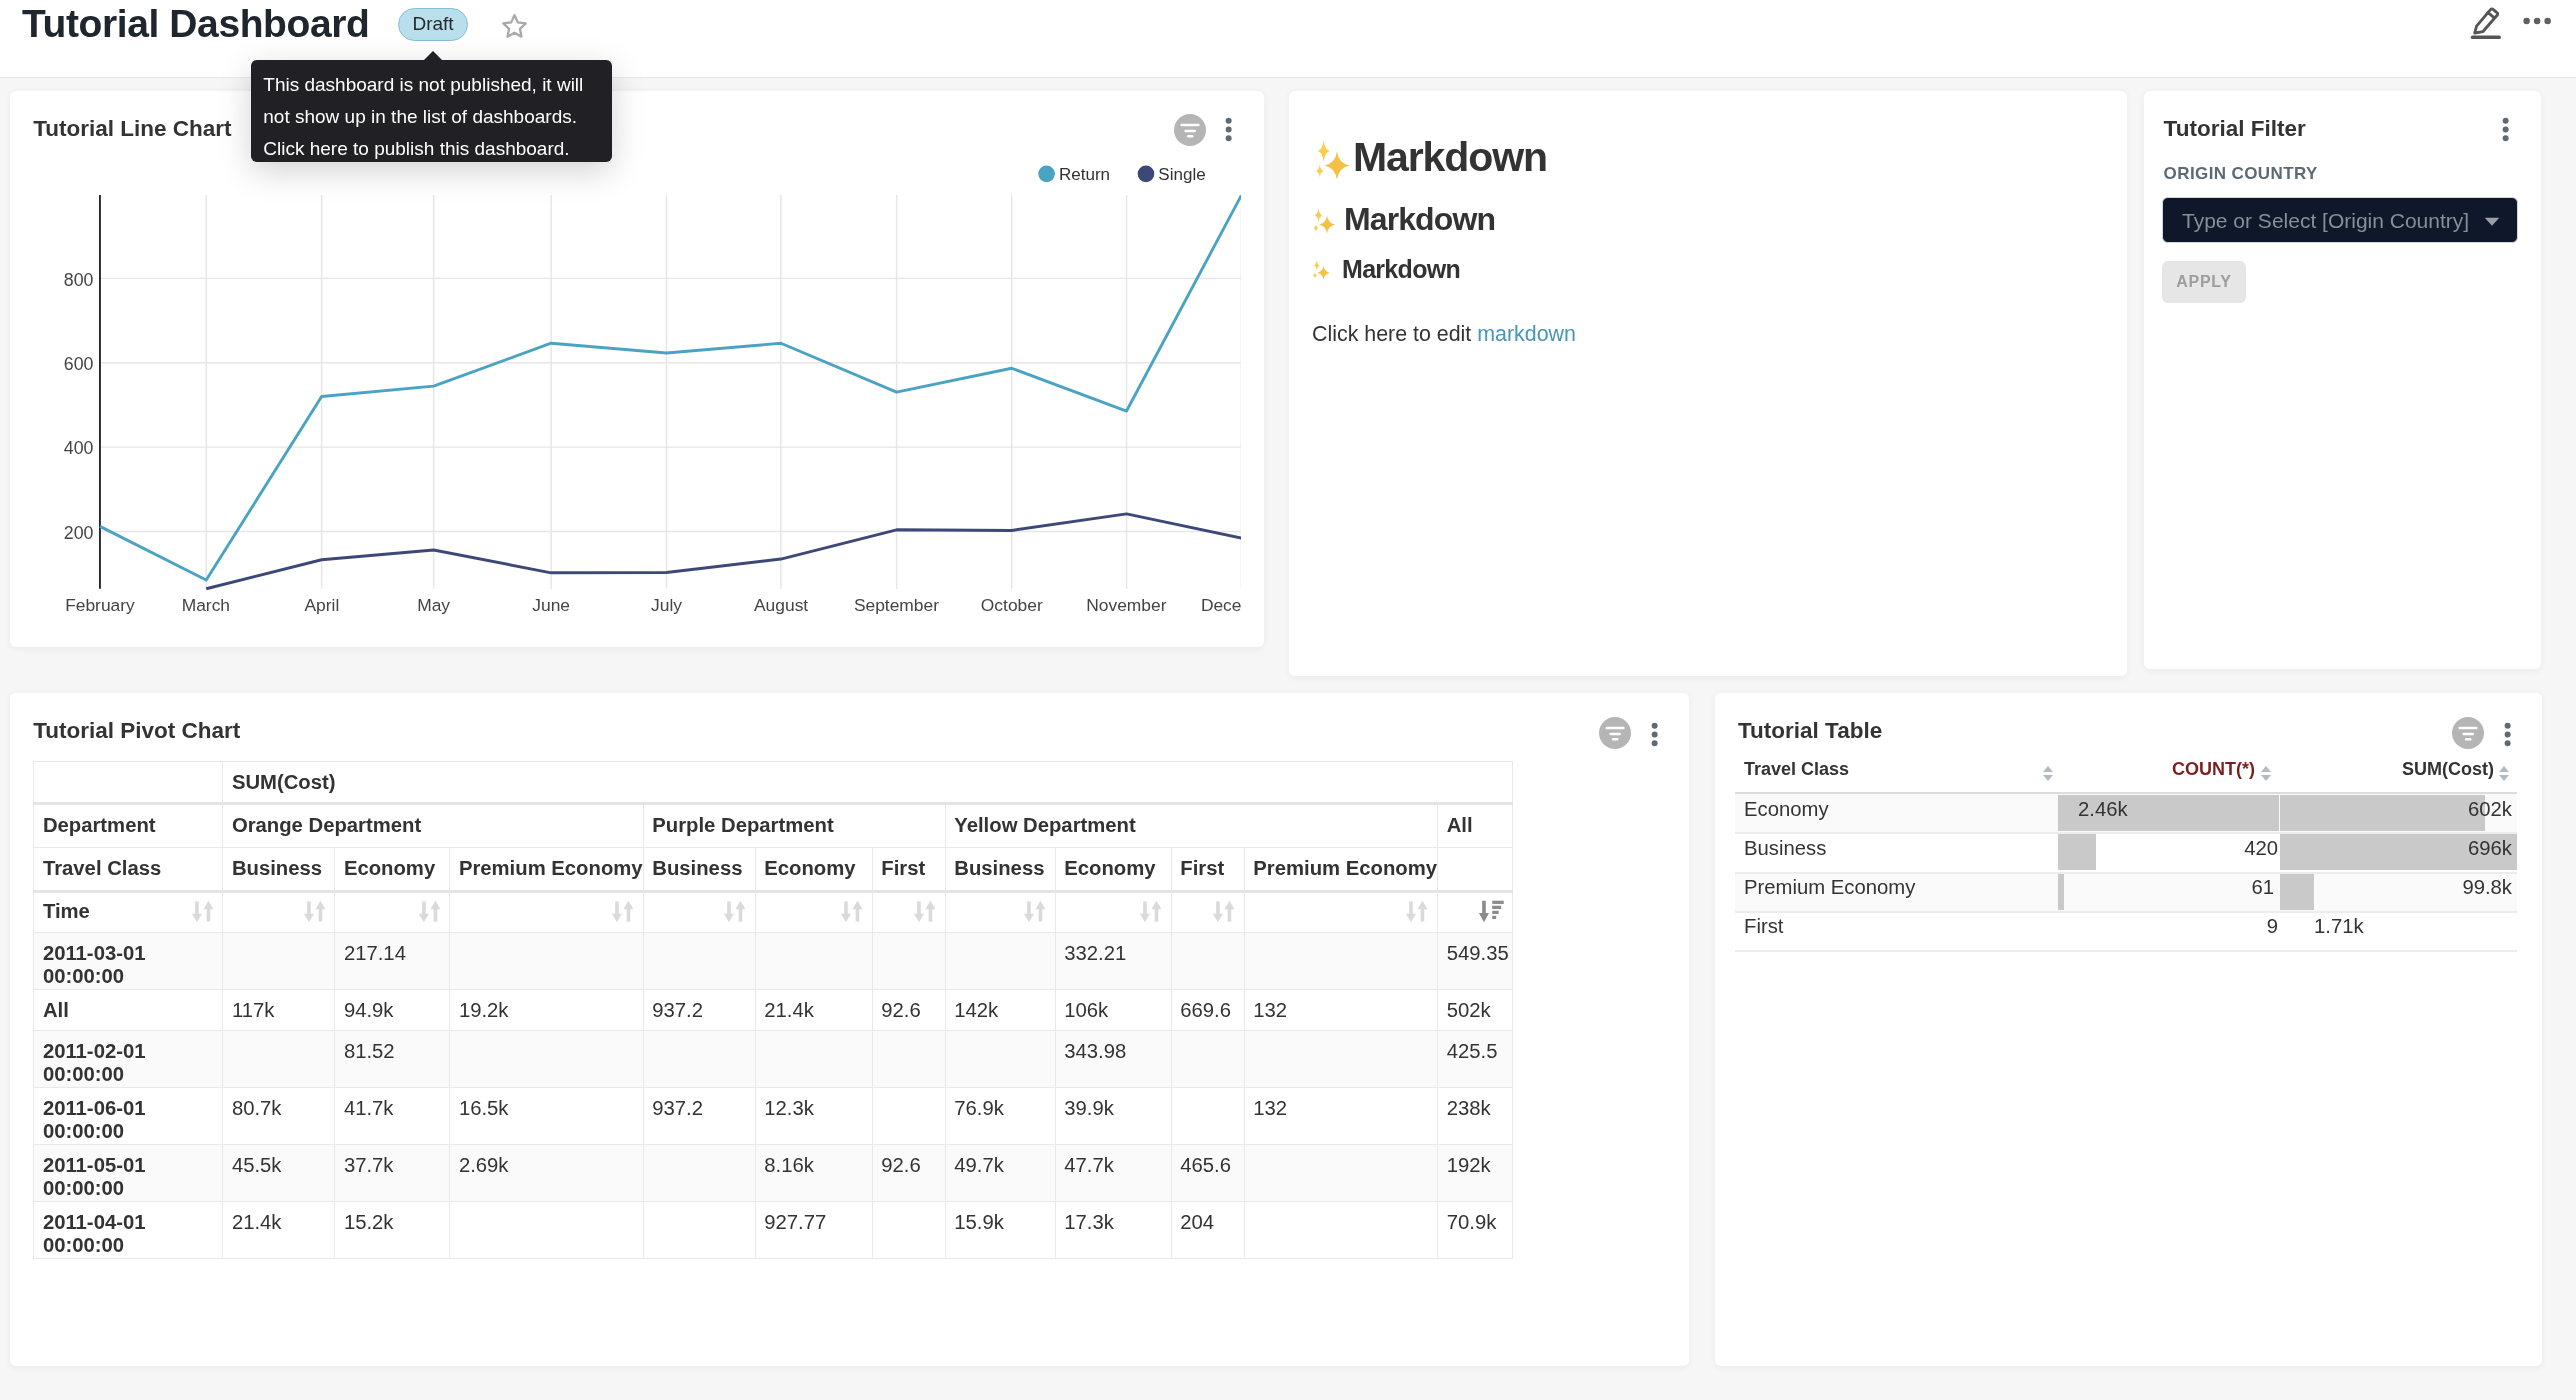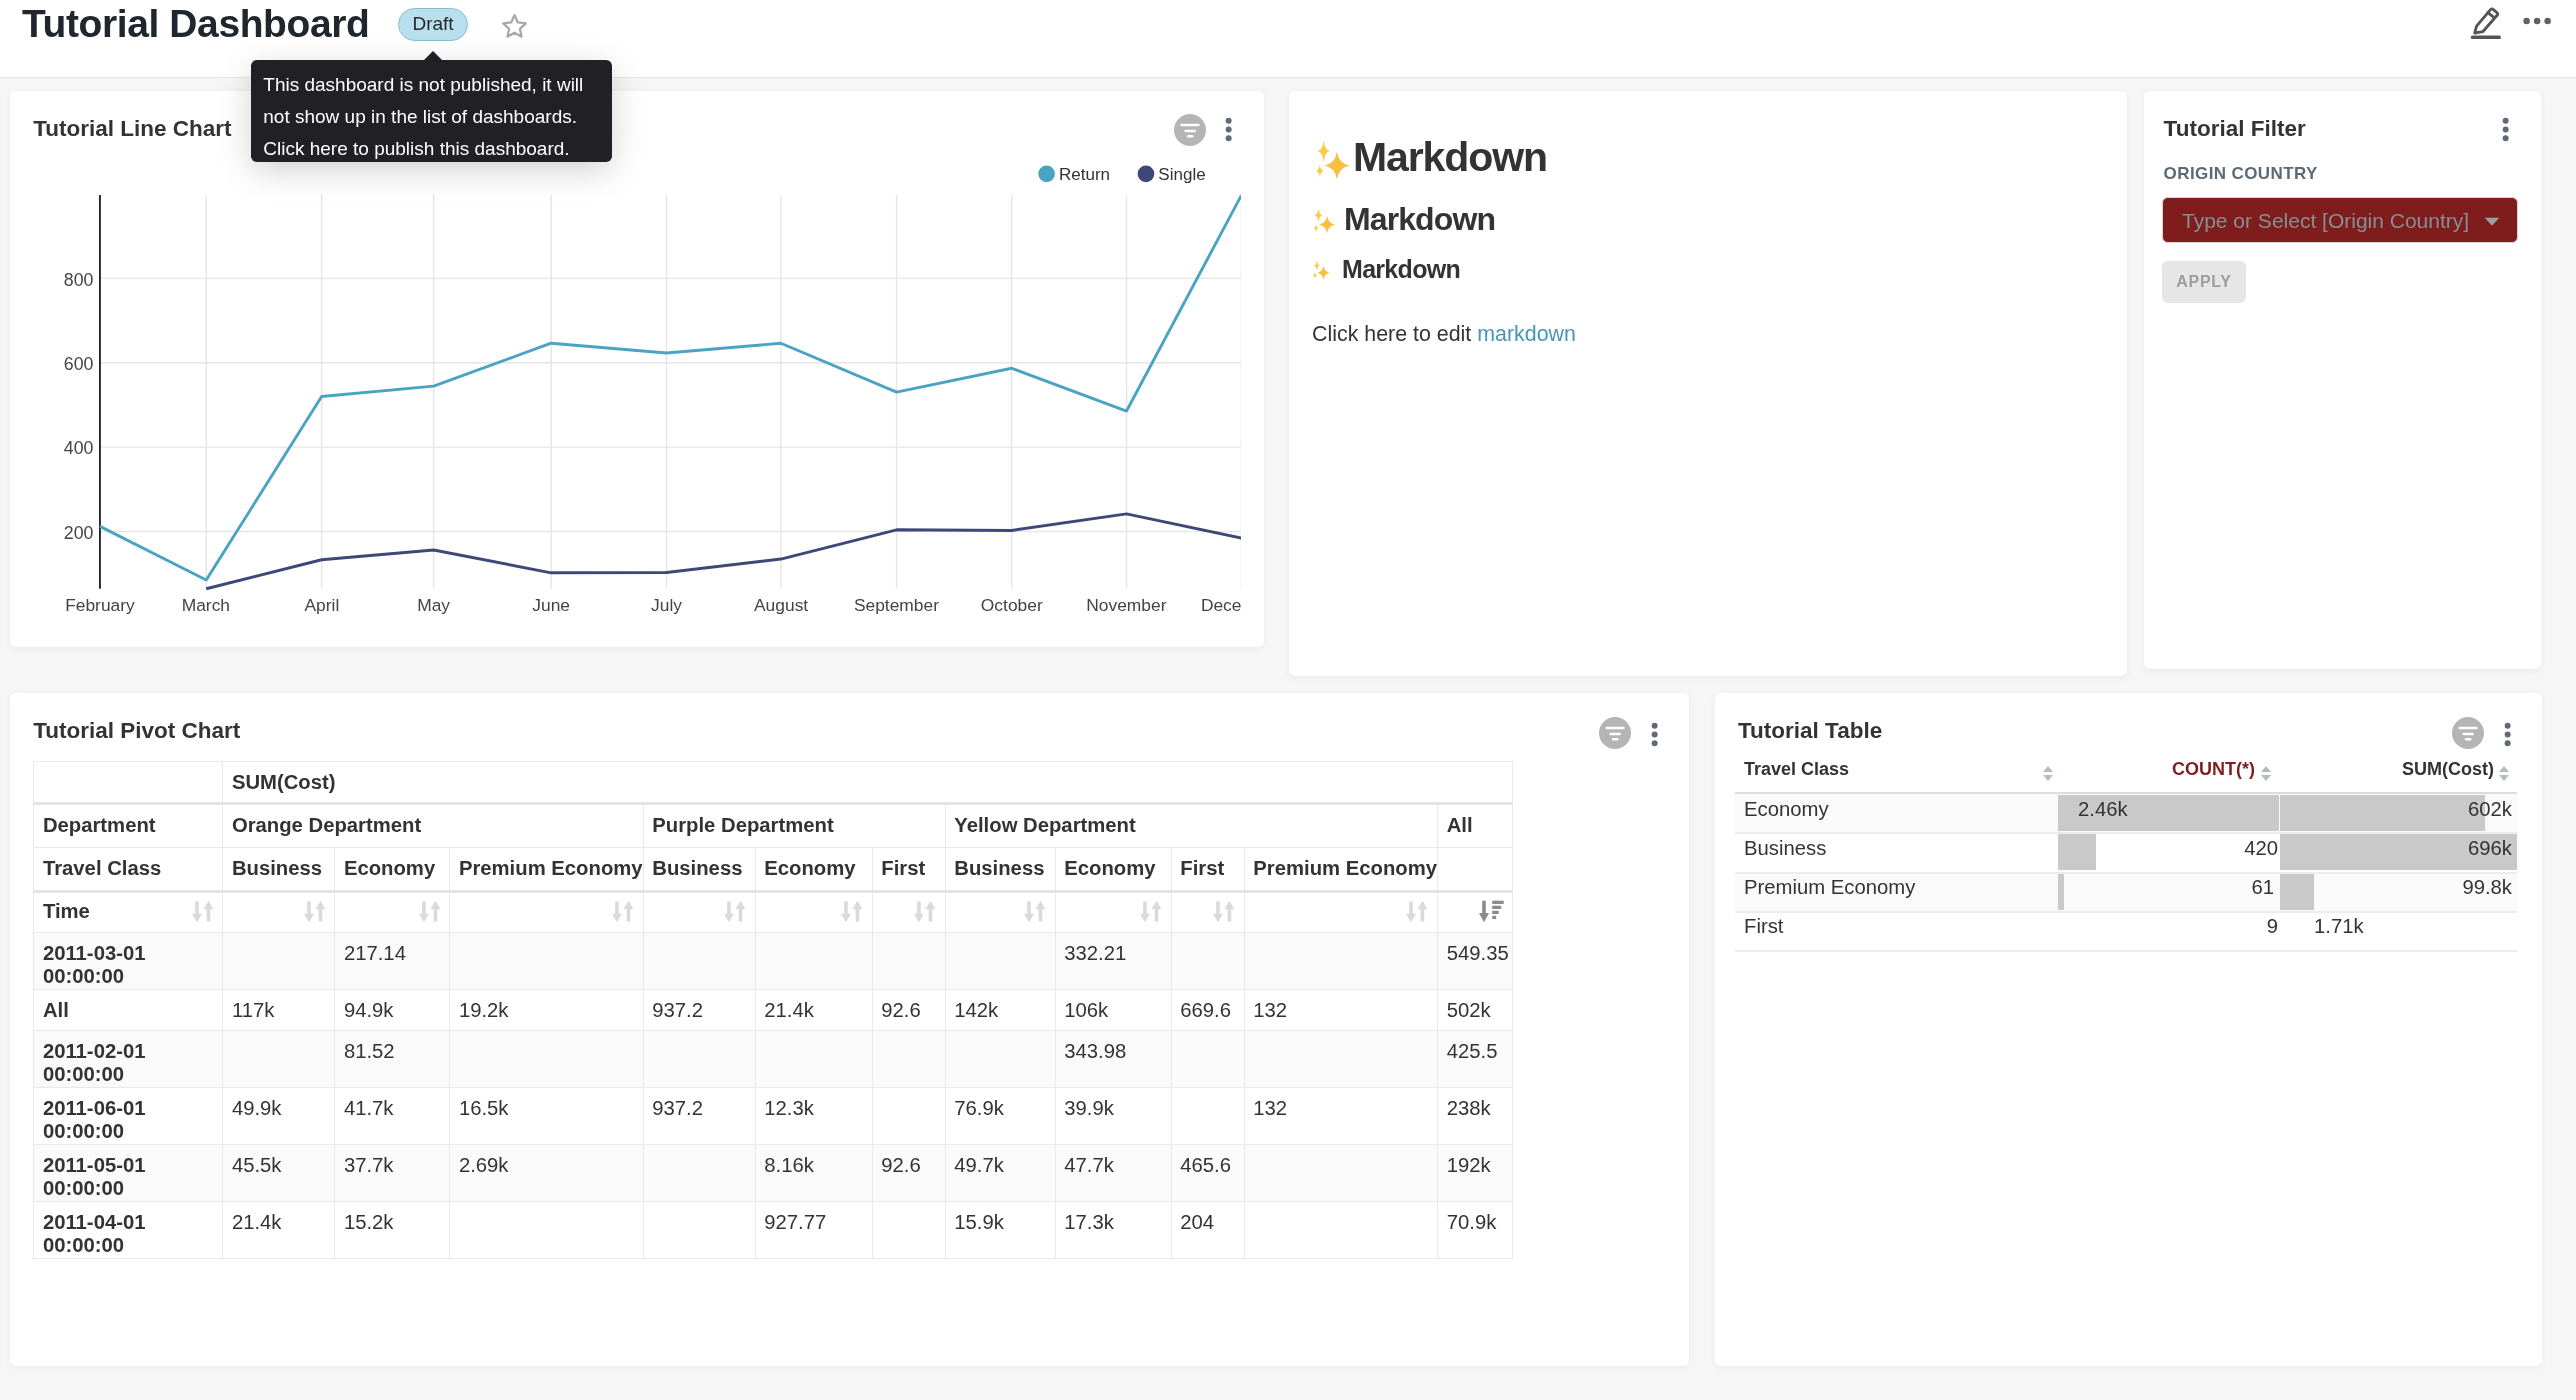--- a/index.html
+++ b/index.html
@@ -143,21 +143,21 @@
 </div>
 
 <div class="card" id="cardC" style="left:2144px;top:91px;width:397px;height:578px;">
   <div class="ctitle" style="left:19.6px;top:25.4px;">Tutorial Filter</div>
   <svg class="kebab" style="position:absolute;left:358px;top:26px" width="7.3" height="25" viewBox="0 0 10 34">
       <circle cx="5" cy="5" r="4.1"></circle>
       <circle cx="5" cy="17" r="4.1"></circle>
       <circle cx="5" cy="29" r="4.1"></circle>
     </svg>
   <div style="position:absolute;left:19.6px;top:73px;font-size:17px;font-weight:bold;color:#5d6a76;letter-spacing:0.4px;">ORIGIN COUNTRY</div>
-  <div style="position:absolute;left:18px;top:106px;width:356px;height:46px;border:1.5px solid #d7d7d7;border-radius:5.8px;background:#7f1d1d;">
+  <div style="position:absolute;left:18px;top:106px;width:356px;height:46px;border:1.5px solid #d7d7d7;border-radius:5.8px;background:#0f172a;">
     <div style="position:absolute;left:19px;top:11px;font-size:21px;color:#878f96;">Type or Select [Origin Country]</div>
     <svg style="position:absolute;right:17.4px;top:19px" width="16" height="9.4" viewBox="0 0 22 13">
         <path d="M1 1 L11 12 L21 1 Z" fill="#9aa0a6"></path>
       </svg>
   </div>
   <div style="position:absolute;left:18px;top:170px;width:84px;height:42px;background:#e6e6e6;border-radius:5.8px;text-align:center;line-height:42px;font-size:16px;font-weight:bold;color:#9d9d9d;letter-spacing:0.7px;">APPLY</div>
 </div>
 
 <div class="card" id="cardD" style="left:10.2px;top:693px;width:1679px;height:673px;">
   <div class="ctitle" style="left:23px;top:25px;">Tutorial Pivot Chart</div>
@@ -401,21 +401,21 @@
           <td></td>
           <td></td>
           <td></td>
           <td>343.98</td>
           <td></td>
           <td></td>
           <td>425.5</td>
         </tr>
     <tr style="height:57px">
           <td class="b">2011-06-01<br>00:00:00</td>
-          <td>49.9k</td>
+          <td>80.7k</td>
           <td>41.7k</td>
           <td>16.5k</td>
           <td>937.2</td>
           <td>12.3k</td>
           <td></td>
           <td>76.9k</td>
           <td>39.9k</td>
           <td></td>
           <td>132</td>
           <td>238k</td>

